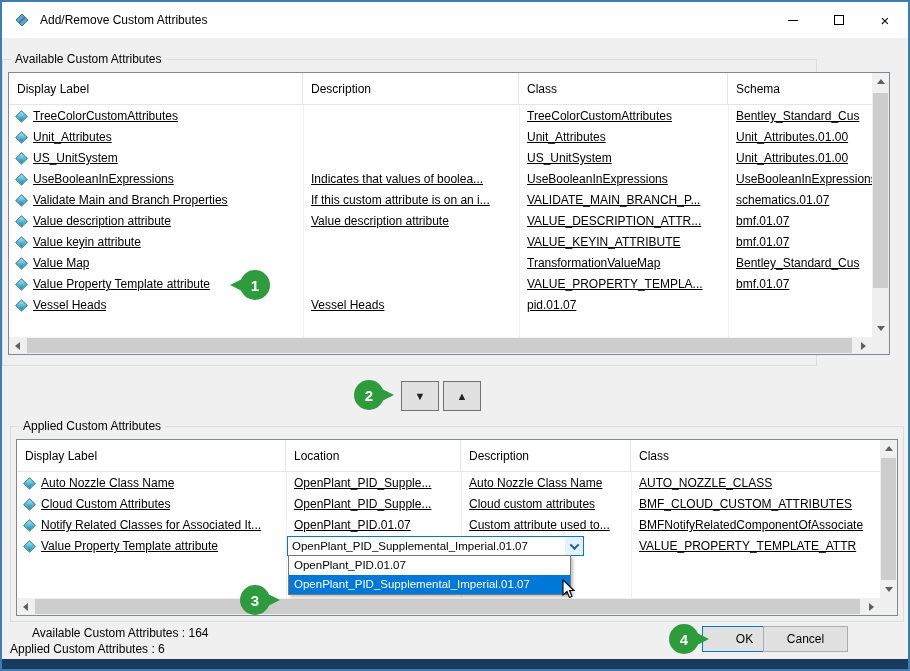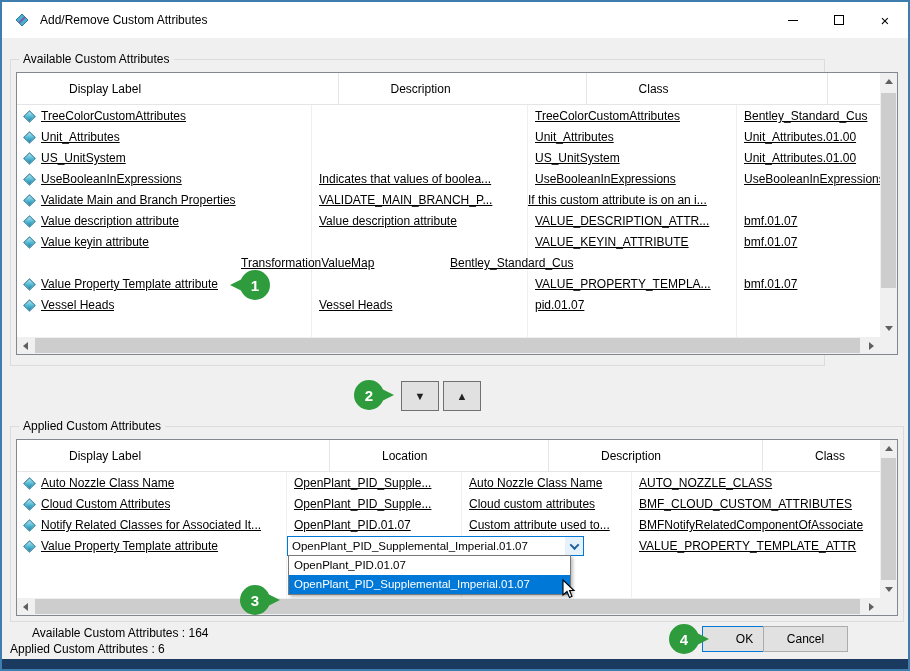--- a/index.html
+++ b/index.html
@@ -14,30 +14,30 @@
   .title { margin-left:10px; font-size:12px; color:#000; }
   .caption-btns { position:absolute; right:0; top:0; height:36px; display:flex; }
   .cap { width:46px; height:36px; display:flex; align-items:center; justify-content:center; cursor:default; }
   .min-glyph { width:10px; height:1px; background:#000; }
   .max-glyph { width:10px; height:10px; border:1px solid #000; }
   .close-glyph { font-size:15px; line-height:1; }
 
   
   .groupbox { position:absolute; border:1px solid #dcdcdc; }
   .gb-label { position:absolute; top:-8px; left:8px; background:#f0f0f0; padding:0 4px; font-size:12px; }
-  #gb-available { left:8px; top:57px; width:815px; height:307px; }
+  #gb-available { left:0; top:57px; width:815px; height:307px; }
   #gb-applied  { left:8px; top:424px; width:894px; height:196px; }
 
   
   .datatable { position:absolute; background:#fff; border:1px solid #828790; }
   #avail-table   { left:5px; top:12px; width:882px; height:283px; }
   #applied-table { left:5px; top:12px; width:882px; height:177px; }
 
   .thead { position:absolute; left:0; top:0; right:17px; height:32px; display:flex; background:#fff; border-bottom:1px solid #e5e5e5; }
-  .th { padding-left:8px; display:flex; align-items:center; border-right:1px solid #e5e5e5; overflow:hidden; white-space:nowrap;margin-left:44px; }
+  .th { padding-left:8px; display:flex; align-items:center; border-right:1px solid #e5e5e5; overflow:hidden; white-space:nowrap; }
   .th:last-child { border-right:none; }
 
   #avail-table .c1{width:294px;} #avail-table .c2{width:216px;} #avail-table .c3{width:209px;} #avail-table .c4{flex:1;}
   #applied-table .c1{width:269px;} #applied-table .c2{width:175px;} #applied-table .c3{width:170px;} #applied-table .c4{flex:1;}
 
   .vline { position:absolute; top:32px; bottom:17px; width:1px; background:#f0f0f0; }
 
   .tbody { position:absolute; left:0; top:33px; right:17px; bottom:17px; overflow:hidden; }
   .trow { height:21px; display:flex; align-items:center; white-space:nowrap; position:relative;text-decoration:underline; }
   .cell { overflow:hidden; white-space:nowrap; padding-left:8px; height:21px; line-height:21px; }
@@ -169,42 +169,47 @@
             </div>
           <div class="cell c2">Indicates that values of boolea...</div>
           <div class="cell c3">UseBooleanInExpressions</div>
           <div class="cell c4">UseBooleanInExpressions</div>
         </div>
         <div class="trow">
           <div class="cell cl1 c1">
               <span class="dicon"></span>
               <span class="lbl">Validate Main and Branch Properties</span>
             </div>
+          <div class="cell c2">If this custom attribute is on an i...</div>
           <div class="cell c3">VALIDATE_MAIN_BRANCH_P...</div>
-          <div class="cell c2">If this custom attribute is on an i...</div>
+          <div class="cell c4">schematics.01.07</div>
         </div>
         <div class="trow">
           <div class="cell cl1 c1">
               <span class="dicon"></span>
               <span class="lbl">Value description attribute</span>
             </div>
           <div class="cell c2">Value description attribute</div>
           <div class="cell c3">VALUE_DESCRIPTION_ATTR...</div>
           <div class="cell c4">bmf.01.07</div>
         </div>
         <div class="trow">
           <div class="cell cl1 c1">
               <span class="dicon"></span>
               <span class="lbl">Value keyin attribute</span>
             </div>
           <div class="cell c2"></div>
           <div class="cell c3">VALUE_KEYIN_ATTRIBUTE</div>
           <div class="cell c4">bmf.01.07</div>
         </div>
         <div class="trow">
+          <div class="cell cl1 c1">
+              <span class="dicon"></span>
+              <span class="lbl">Value Map</span>
+            </div>
           <div class="cell c2"></div>
           <div class="cell c3">TransformationValueMap</div>
           <div class="cell c4">Bentley_Standard_Cus</div>
         </div>
         <div class="trow">
           <div class="cell cl1 c1">
               <span class="dicon"></span>
               <span class="lbl">Value Property Template attribute</span>
             </div>
           <div class="cell c2"></div>

